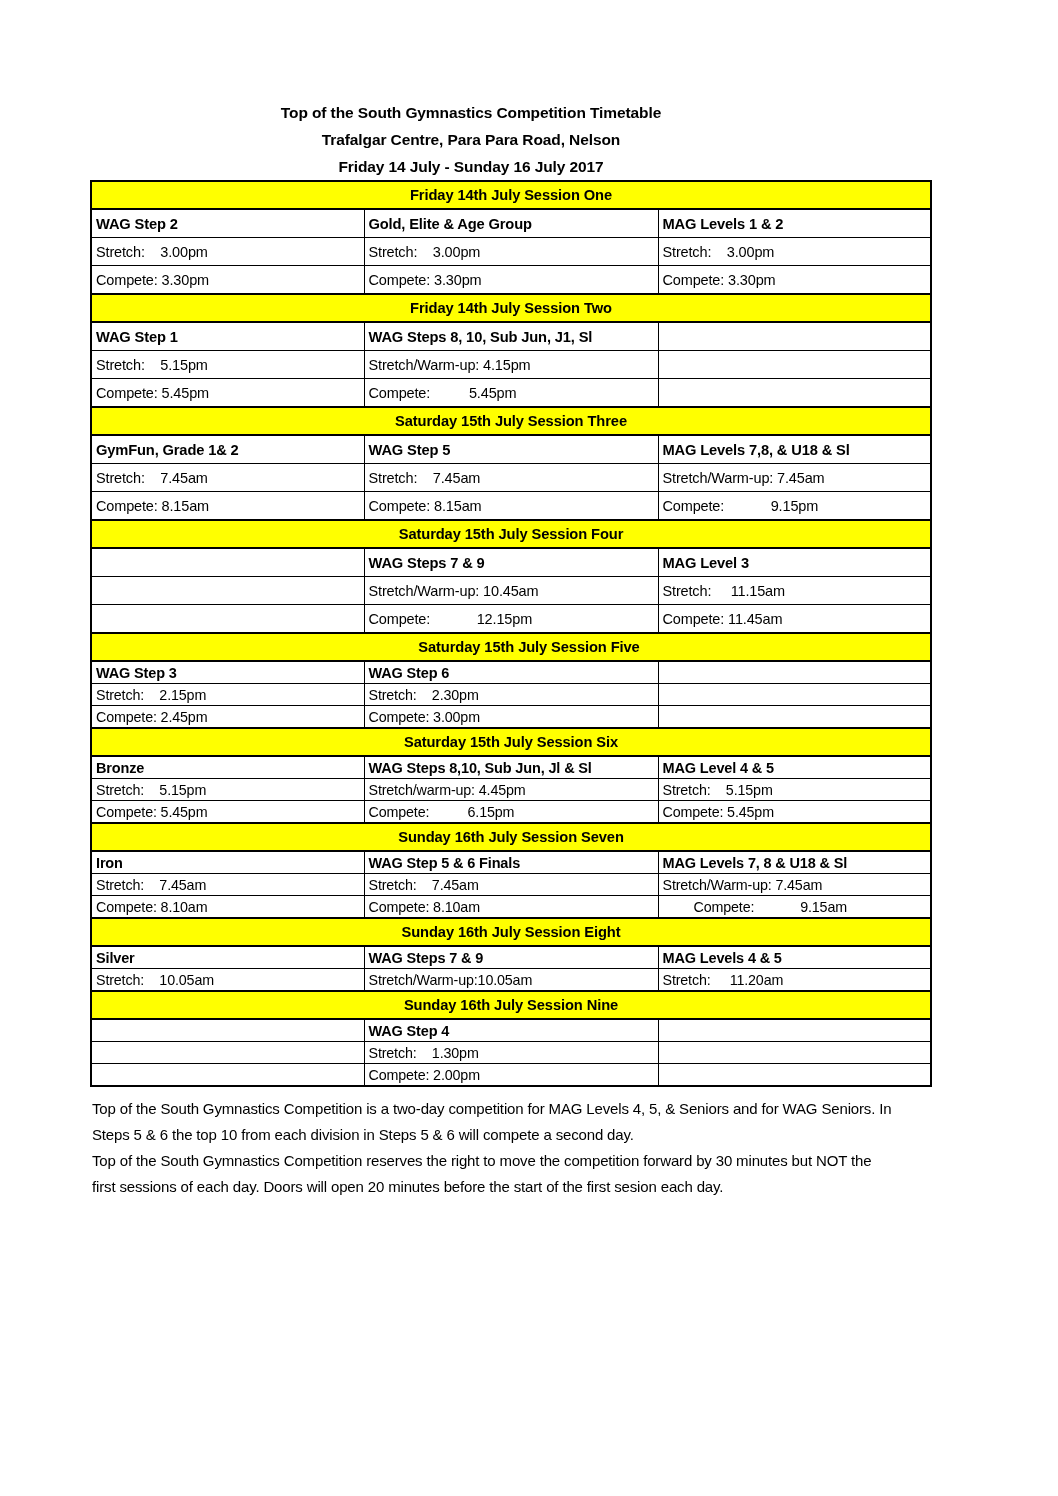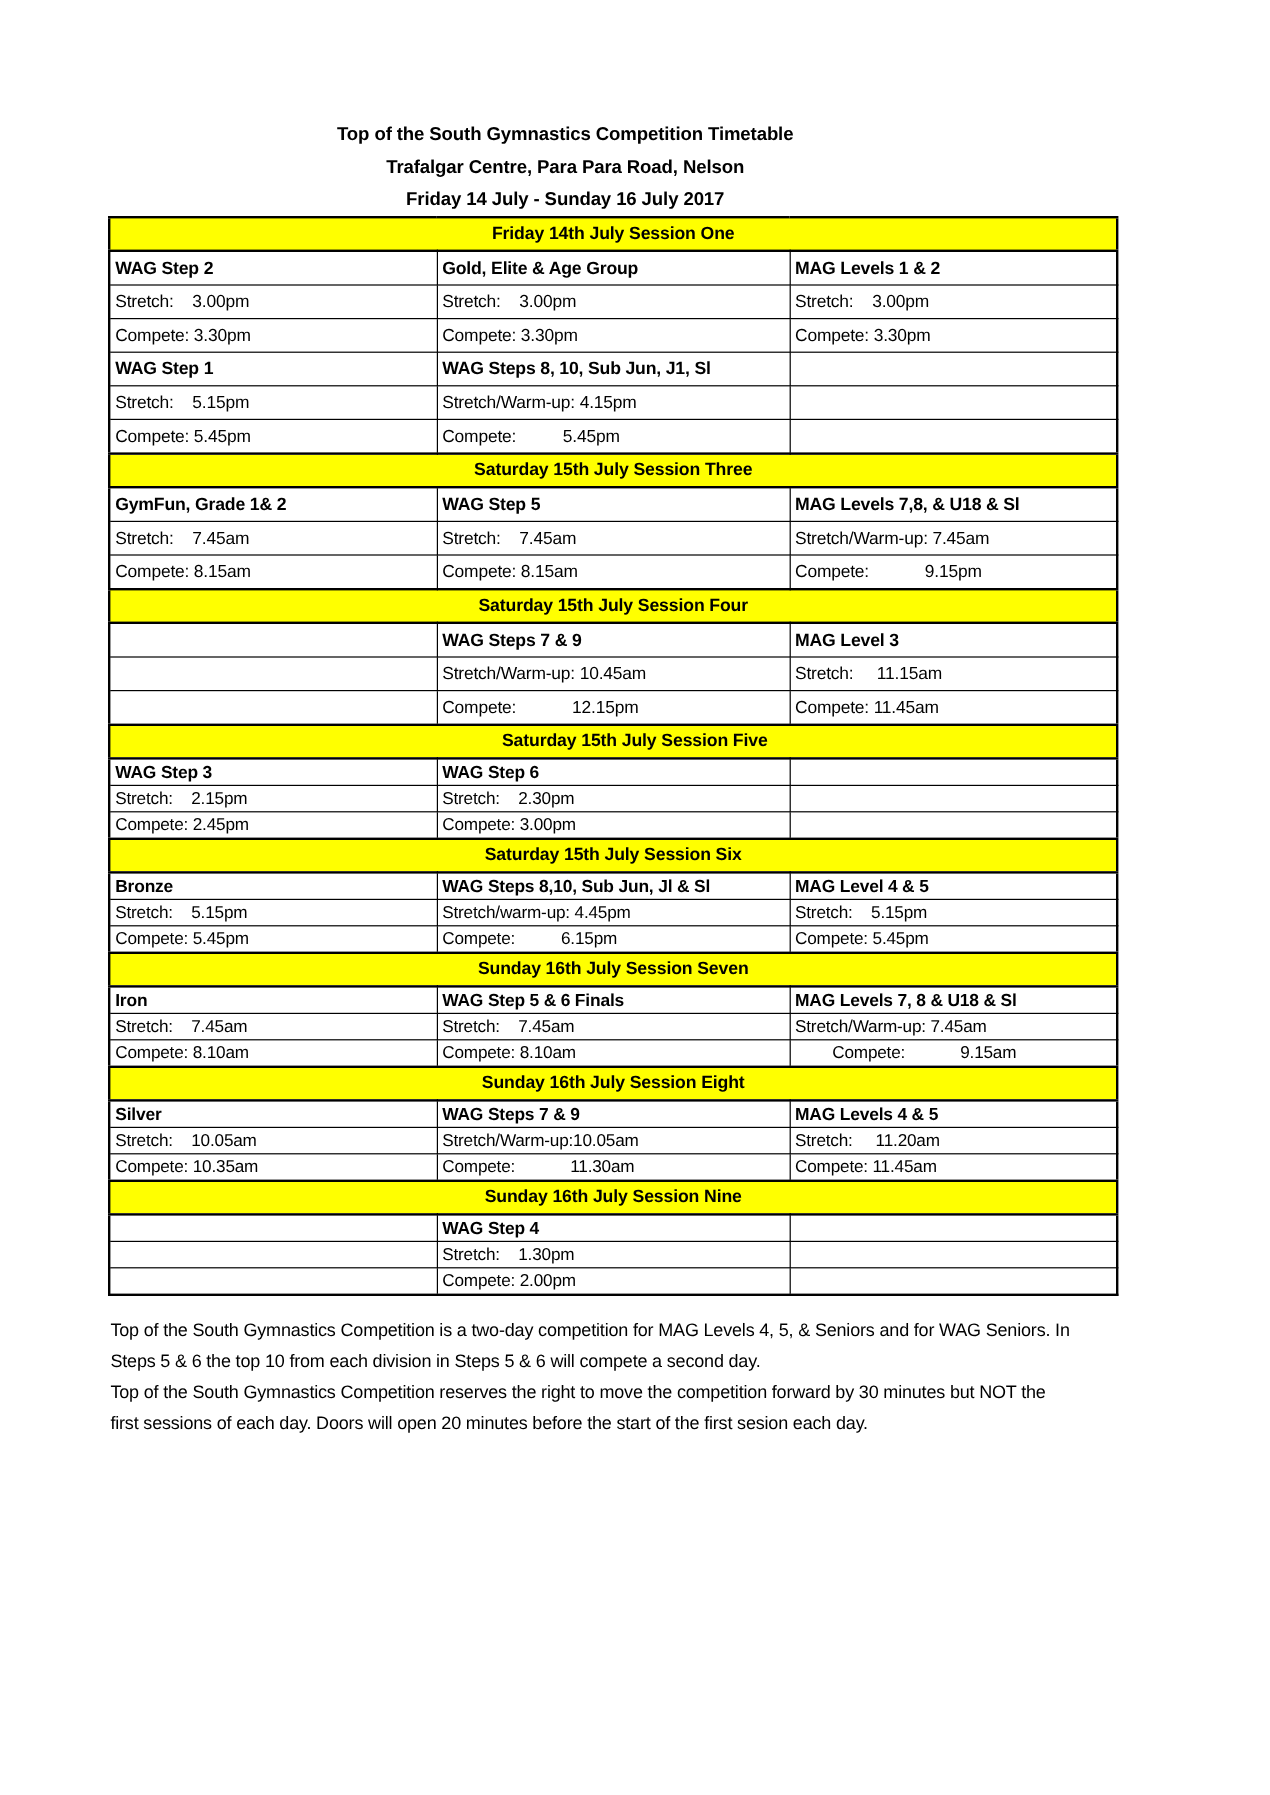--- a/index.html
+++ b/index.html
@@ -126,20 +126,23 @@
         <tr class="tall">
           <td style="white-space: pre;">Stretch:    3.00pm</td>
           <td style="white-space: pre;">Stretch:    3.00pm</td>
           <td style="white-space: pre;">Stretch:    3.00pm</td>
         </tr>
         <tr class="tall">
           <td style="white-space: pre;">Compete: 3.30pm</td>
           <td style="white-space: pre;">Compete: 3.30pm</td>
           <td style="white-space: pre;">Compete: 3.30pm</td>
         </tr>
+        <tr class="session-banner">
+          <td colspan="3" style="white-space: pre;">Friday 14th July Session Two</td>
+        </tr>
         <tr class="group-row tall">
           <td style="white-space: pre;">WAG Step 1</td>
           <td style="white-space: pre;">WAG Steps 8, 10, Sub Jun, J1, Sl</td>
           <td style="white-space: pre;"></td>
         </tr>
         <tr class="tall">
           <td style="white-space: pre;">Stretch:    5.15pm</td>
           <td style="white-space: pre;">Stretch/Warm-up: 4.15pm</td>
           <td style="white-space: pre;"></td>
         </tr>
@@ -243,25 +246,20 @@
         </tr>
         <tr class="group-row short">
           <td style="white-space: pre;">Silver</td>
           <td style="white-space: pre;">WAG Steps 7 &amp; 9</td>
           <td style="white-space: pre;">MAG Levels 4 &amp; 5</td>
         </tr>
         <tr class="short">
           <td style="white-space: pre;">Stretch:    10.05am</td>
           <td style="white-space: pre;">Stretch/Warm-up:10.05am</td>
           <td style="white-space: pre;">Stretch:     11.20am</td>
-        </tr>
-        <tr class="short">
-          <td style="white-space: pre;">Compete: 10.35am</td>
-          <td style="white-space: pre;">Compete:            11.30am</td>
-          <td style="white-space: pre;">Compete: 11.45am</td>
         </tr>
         <tr class="session-banner">
           <td colspan="3" style="white-space: pre;">Sunday 16th July Session Nine</td>
         </tr>
         <tr class="group-row short">
           <td style="white-space: pre;"></td>
           <td style="white-space: pre;">WAG Step 4</td>
           <td style="white-space: pre;"></td>
         </tr>
         <tr class="short">

